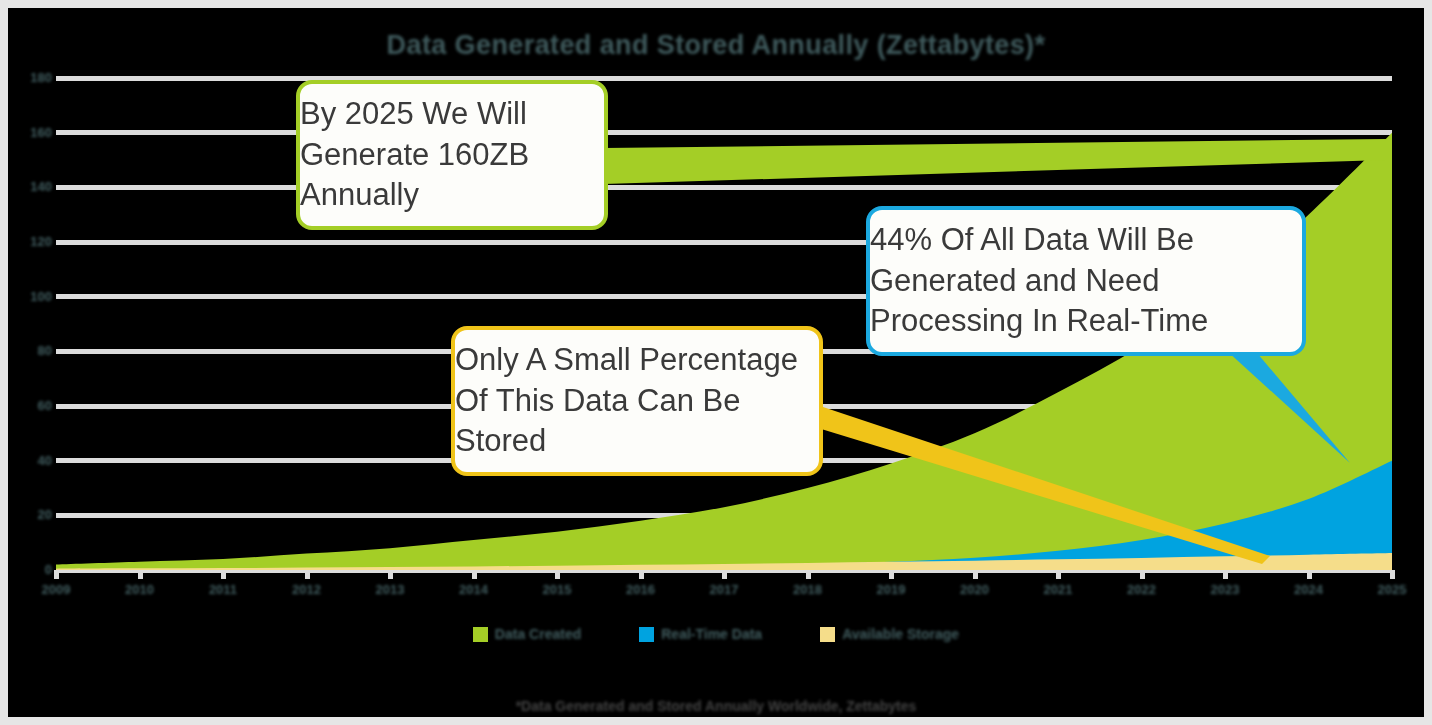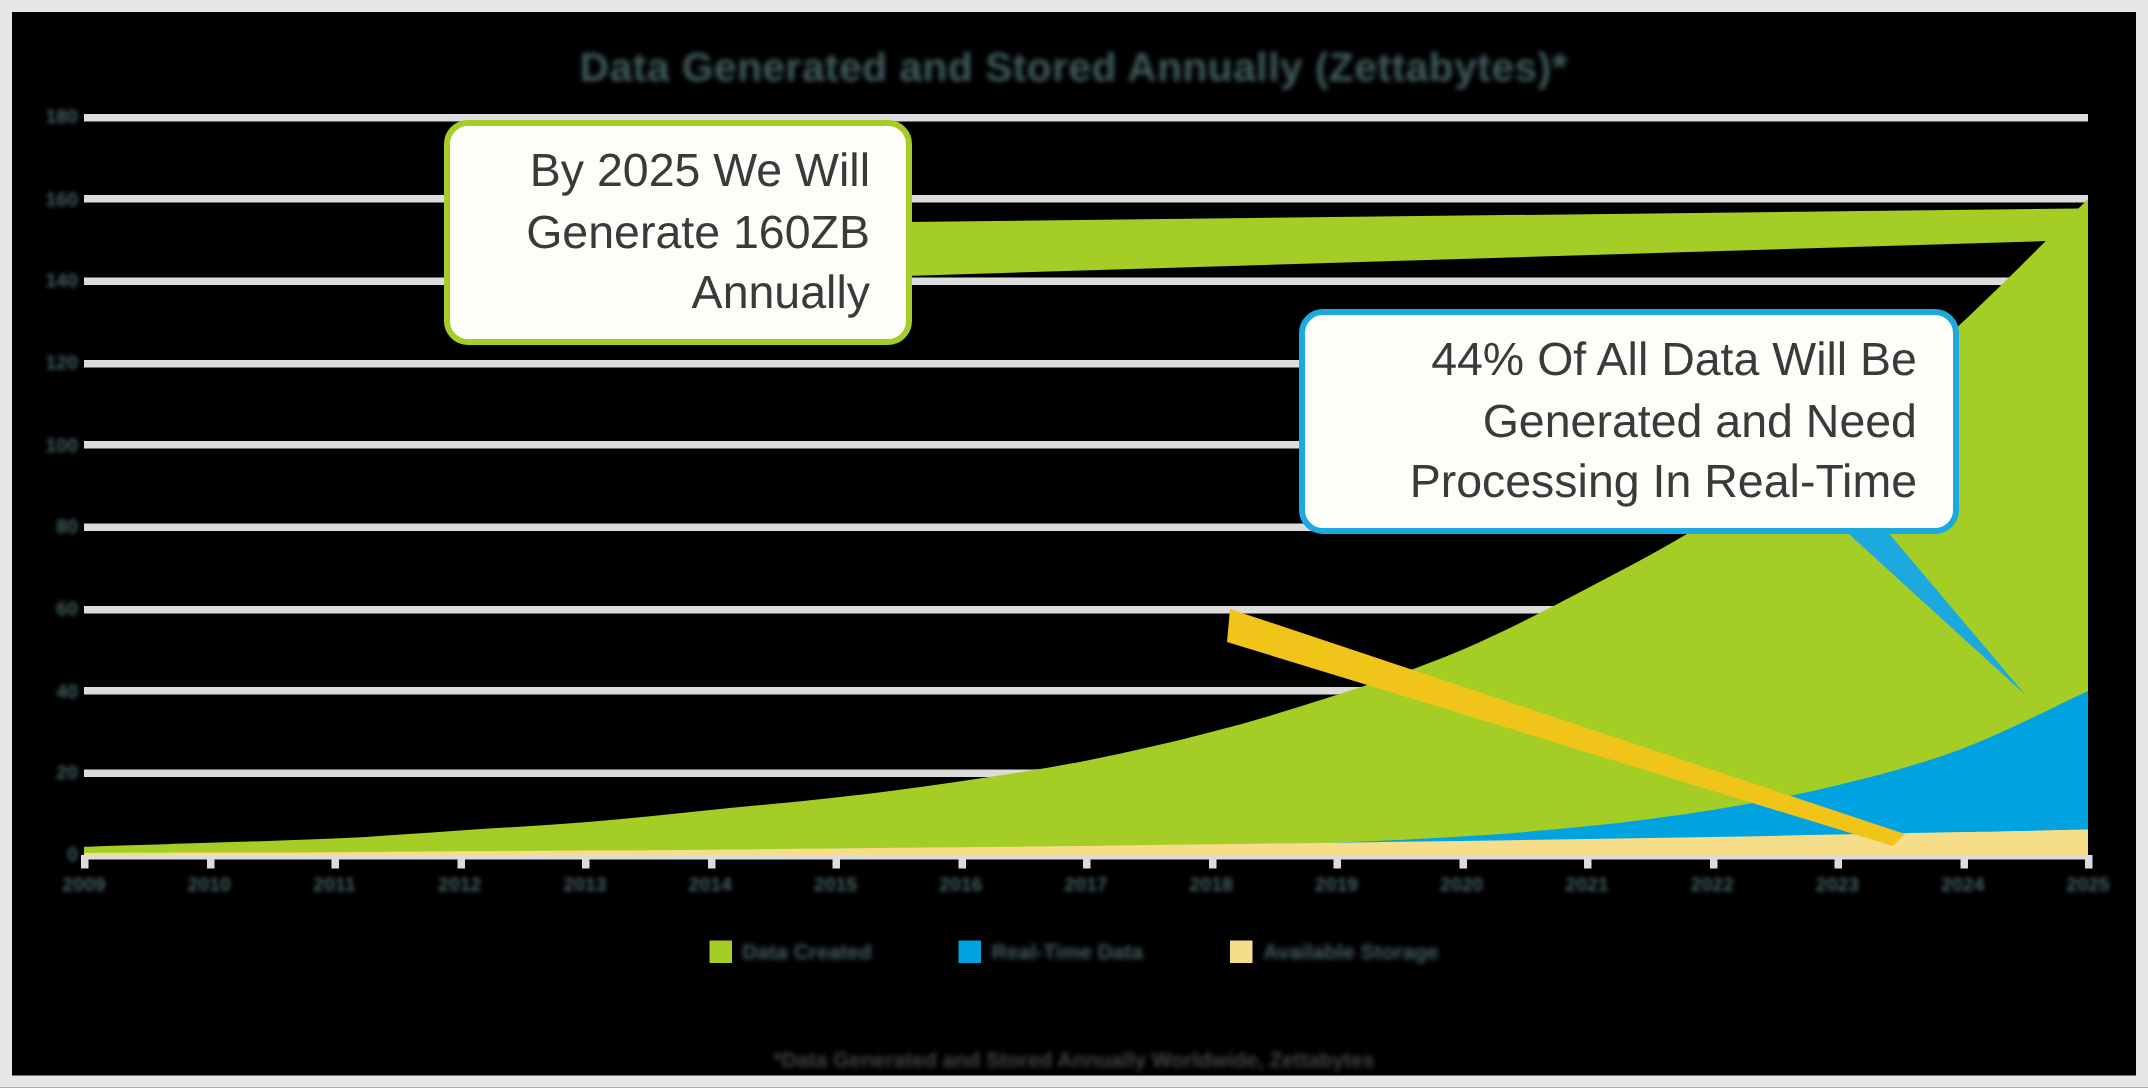--- a/index.html
+++ b/index.html
@@ -148,25 +148,25 @@
     filter: blur(1.7px);
     opacity: 0.8;
     white-space: nowrap;
   }
   
   .callout {
     position: absolute;
     background: #fdfdfa;
     border-radius: 16px;
     box-sizing: border-box;
-    text-align: right;
+    text-align: left;
     color: #3a3a3a;
     font-size: 31px;
     line-height: 1.31;
-    padding: 10px 24px;
+    padding: 10px 0;
     z-index: 30;
   }
   #callout-green {
     left: 288px;
     top: 72px;
     width: 312px;
     border: 4px solid #A4CE26;
   }
   #callout-blue {
     left: 858px;
@@ -283,14 +283,15 @@
   <div id="footnote">*Data Generated and Stored Annually Worldwide, Zettabytes</div>
 
   <svg id="leader-svg" viewBox="0 0 1416 709">
     <polygon points="596,140 1378,131 1378,152 596,176" fill="#A4CE26"></polygon>
     <polygon points="1228,320 1342,455 1196,322" fill="#1BA9E0"></polygon>
     <polygon points="812,398 1262,548 1254,556 810,420" fill="#F0C419"></polygon>
   </svg>
 
   <div class="callout" id="callout-green">By 2025 We Will Generate 160ZB Annually</div>
   <div class="callout" id="callout-blue">44% Of All Data Will Be Generated and Need Processing In Real-Time</div>
+  <div class="callout" id="callout-gold">Only A Small Percentage Of This Data Can Be Stored</div>
 
 </div>
 
 </body></html>

